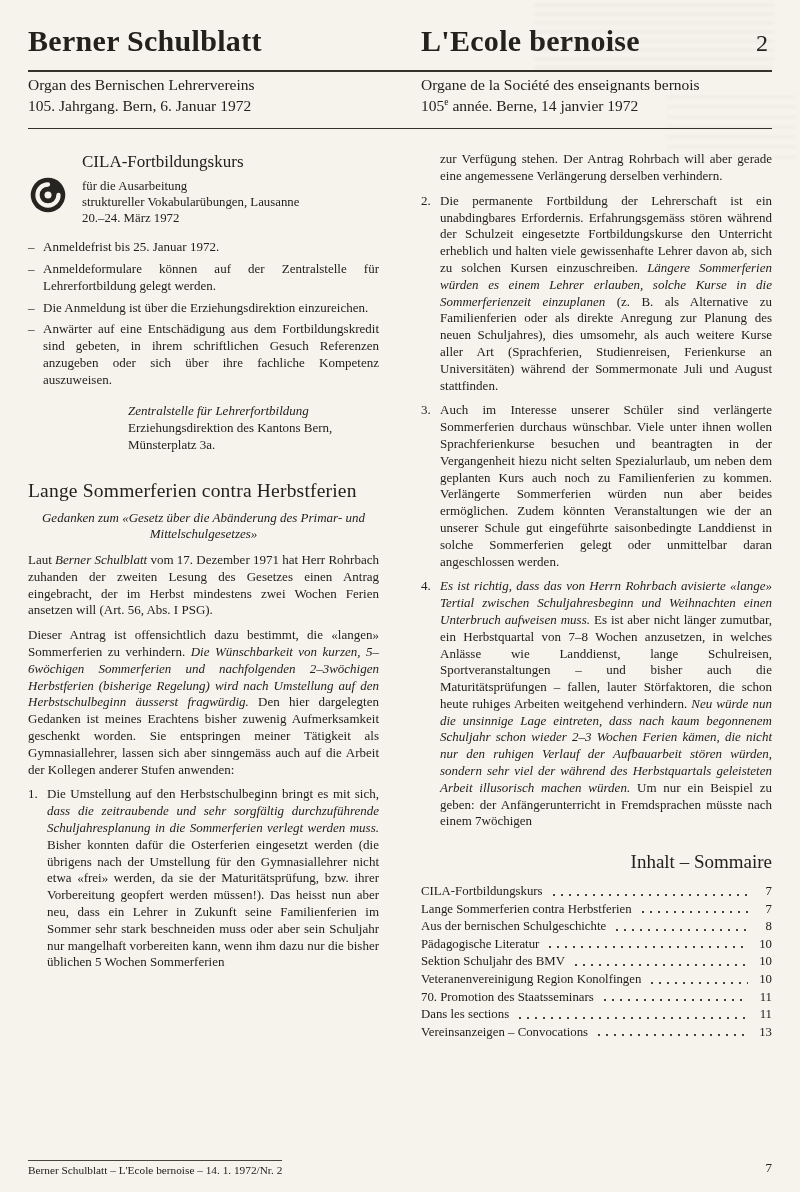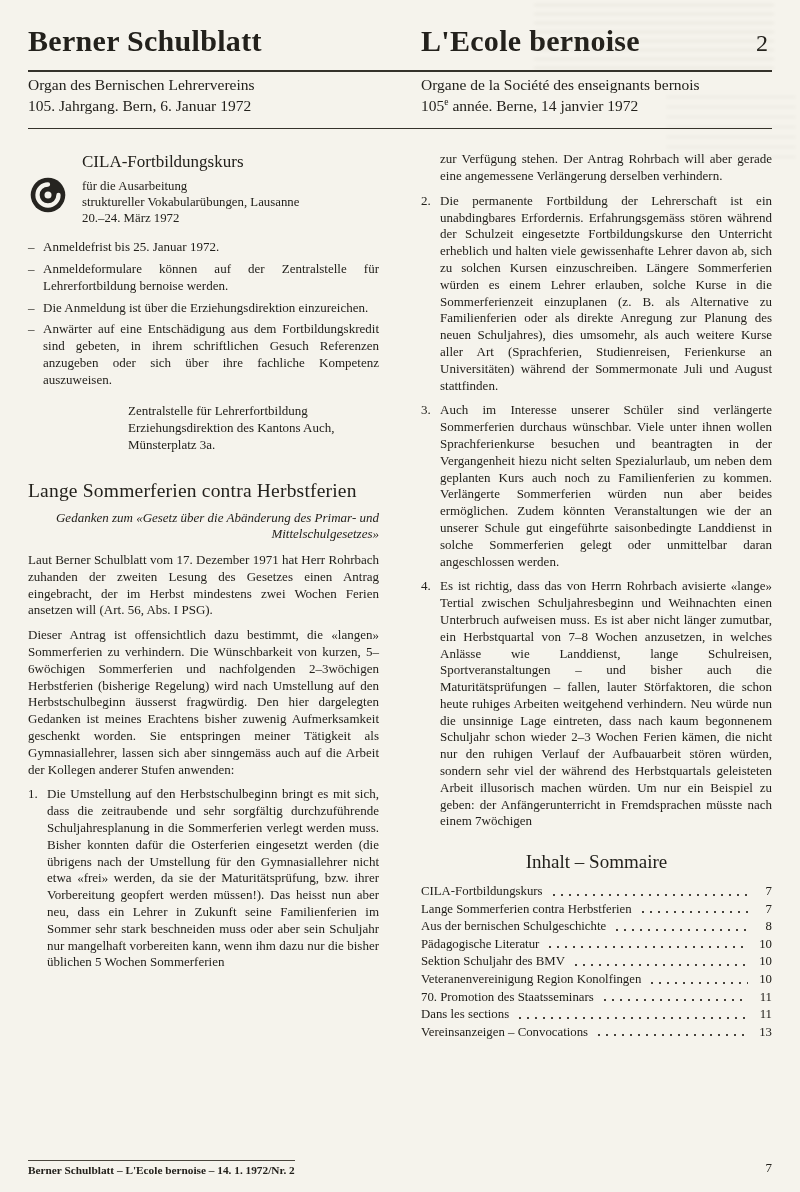--- a/index.html
+++ b/index.html
@@ -28,56 +28,56 @@
   .mast-right { display: flex; justify-content: space-between; align-items: baseline; padding-right: 4px; }
   .issue-no { font-size: 24px; font-weight: 400; }
 
   .rule { height: 1.6px; background: #35322b; }
   .rule-top { margin-top: 12px; }
   .imprint { margin: 2px 0 12px 0; font-size: 15.5px; line-height: 21px; }
   sup { font-size: .62em; line-height: 0; vertical-align: super; }
 
   
   .body-cols { margin-top: 22px; font-size: 13px; line-height: 16.8px; text-align: justify; hyphens: auto; }
-  .it { }
+  .it { font-style: italic; }
   .para { margin-bottom: 8px; }
 
   
   .cila-block { position: relative; padding-left: 54px; margin-bottom: 13px; }
   .cila-title { font-size: 17px; font-weight: 400; line-height: 22px; margin-bottom: 5px; text-align: left; }
   .cila-sub { font-size: 12.8px; line-height: 16px; text-align: left; }
   .cila-logo { position: absolute; left: 2px; top: 26px; width: 36px; height: 36px; display: block; }
 
   .bullets { margin-top: 10px; }
   .bullet { position: relative; padding-left: 15px; margin-bottom: 5px; }
   .bullet .dash { position: absolute; left: 0; }
 
   .signature { margin: 13px 0 8px 100px; text-align: left; line-height: 17.2px; }
 
   .sec-title { font-size: 19.5px; font-weight: 400; margin: 30px 0 10px 0; text-align: left; letter-spacing: .2px; }
-  .sec-sub { font-style: italic; margin-bottom: 9px; text-align: right; line-height: 16.5px; }
+  .sec-sub { font-style: italic; margin-bottom: 9px; text-align: center; line-height: 16.5px; }
 
   .num-item { position: relative; padding-left: 19px; margin-bottom: 8px; }
   .num-item .num { position: absolute; left: 0; }
   .cont { padding-left: 19px; }
 
   
   .toc { margin-top: 24px; }
-  .toc-title { font-size: 19px; font-weight: 400; margin-bottom: 12px; text-align: center; }
+  .toc-title { font-size: 19px; font-weight: 400; margin-bottom: 12px; text-align: right; }
   .toc-row { display: flex; align-items: baseline; font-size: 12.8px; line-height: 17.6px; }
   .toc-label { white-space: nowrap; }
   .toc-dots { flex: 1; align-self: flex-end; height: 4px; margin: 0 4px 4px 7px; min-width: 12px;
     background-image: radial-gradient(circle, #46423a 1.1px, transparent 1.4px);
     background-size: 8px 4px; background-repeat: repeat-x; background-position: left bottom; }
   .toc-page { width: 20px; text-align: right; }
 
   
   .footer { position: absolute; left: 28px; right: 28px; bottom: 16px;
     display: flex; justify-content: space-between; align-items: flex-end; }
-  .footer-left { display: inline-block; font-size: 11.3px; border-top: 1px solid #4a463e; padding-top: 3px; font-weight: bold; }
+  .footer-left { display: inline-block; font-size: 11.3px; border-top: 1px solid #4a463e; padding-top: 3px; }
   .footer-page { font-size: 13px; }
 </style>
 </head>
 <body>
 
 <div class="page">
 
   <div class="smudge smudge-1"></div>
   <div class="smudge smudge-2"></div>
 
@@ -127,35 +127,35 @@
       </div>
 
 
       <div class="bullets">
         <div class="bullet">
           <span class="dash">–</span>
           <span>Anmeldefrist bis 25. Januar 1972.</span>
         </div>
         <div class="bullet">
           <span class="dash">–</span>
-          <span>Anmeldeformulare können auf der Zentralstelle für Lehrerfortbildung bernoise werden.</span>
+          <span>Anmeldeformulare können auf der Zentralstelle für Lehrerfortbildung gelegt werden.</span>
         </div>
         <div class="bullet">
           <span class="dash">–</span>
           <span>Die Anmeldung ist über die Erziehungsdirektion einzureichen.</span>
         </div>
         <div class="bullet">
           <span class="dash">–</span>
           <span>Anwärter auf eine Entschädigung aus dem Fortbildungskredit sind gebeten, in ihrem schriftlichen Gesuch Referenzen anzugeben oder sich über ihre fachliche Kompetenz auszuweisen.</span>
         </div>
       </div>
 
       <div class="signature">
         <div class="it">Zentralstelle für Lehrerfortbildung</div>
-        <div>Erziehungsdirektion des Kantons Auch,</div>
+        <div>Erziehungsdirektion des Kantons Bern,</div>
         <div>Münsterplatz 3a.</div>
       </div>
 
       <h2 class="sec-title">Lange Sommerferien contra Herbstferien</h2>
       <p class="sec-sub">Gedanken zum «Gesetz über die Abänderung des Primar- und Mittelschulgesetzes»</p>
 
       <p class="para"><span>Laut </span><span class="it">Berner Schulblatt</span><span> vom 17. Dezember 1971 hat Herr Rohrbach zuhanden der zweiten Lesung des Gesetzes einen Antrag eingebracht, der im Herbst mindestens zwei Wochen Ferien ansetzen will (Art. 56, Abs. I PSG).</span></p>
       <p class="para"><span>Dieser Antrag ist offensichtlich dazu bestimmt, die «langen» Sommerferien zu verhindern. </span><span class="it">Die Wünschbarkeit von kurzen, 5–6wöchigen Sommerferien und nachfolgenden 2–3wöchigen Herbstferien (bisherige Regelung) wird nach Umstellung auf den Herbstschulbeginn äusserst fragwürdig.</span><span> Den hier dargelegten Gedanken ist meines Erachtens bisher zuwenig Aufmerksamkeit geschenkt worden. Sie entspringen meiner Tätigkeit als Gymnasiallehrer, lassen sich aber sinngemäss auch auf die Arbeit der Kollegen anderer Stufen anwenden:</span></p>
 
       <div class="num-item">

